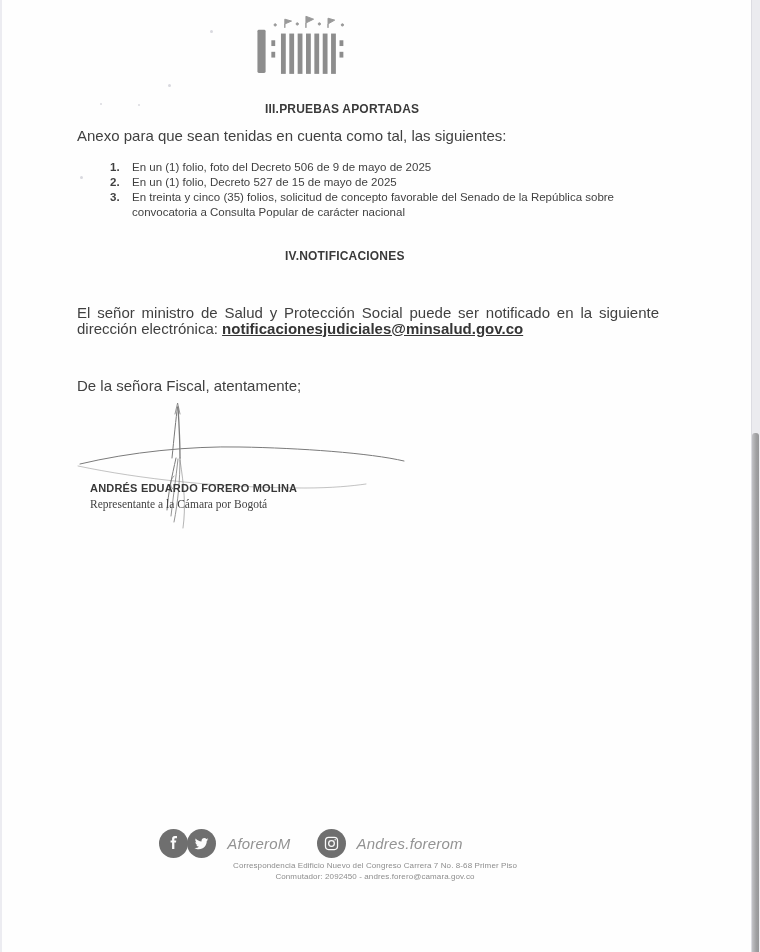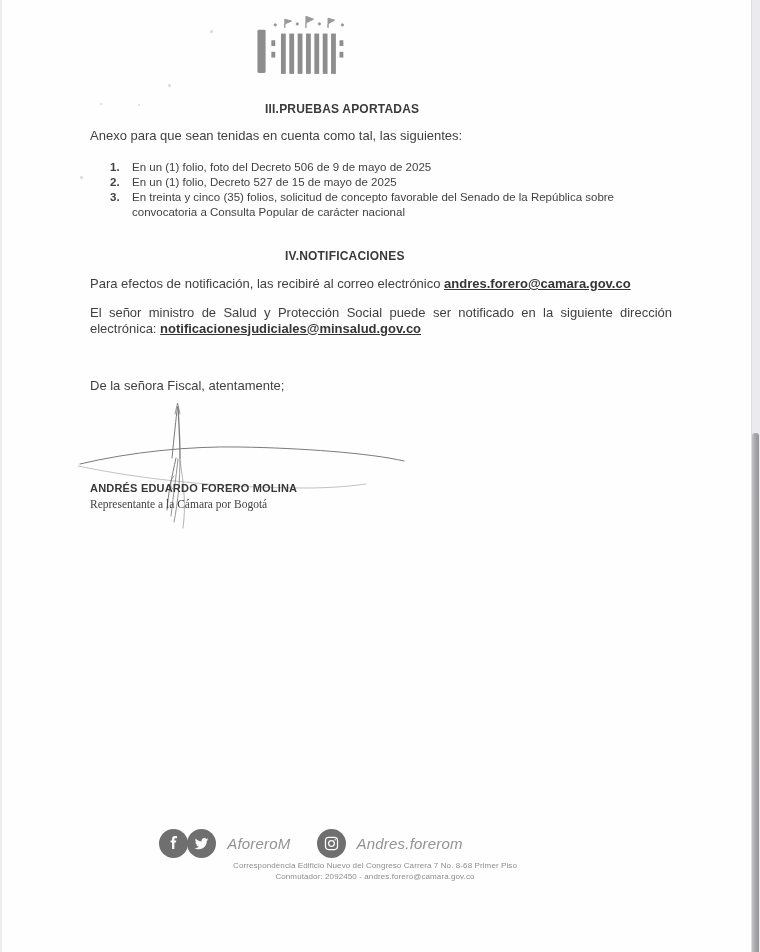--- a/index.html
+++ b/index.html
@@ -24,21 +24,21 @@
     font-size:10px;font-weight:bold;letter-spacing:.6px;color:#f0f0f0;
     border-bottom:1px solid rgba(246,246,246,.75);padding-bottom:1px;margin-bottom:2px;
     white-space:nowrap;overflow:hidden;
   }
   .logo-sub{font-size:4.8px;letter-spacing:.5px;color:#dedede;margin-top:2px;white-space:nowrap;}
   
   .sec-heading{position:absolute;display:flex;font-size:12px;font-weight:bold;color:#383838;letter-spacing:.2px;}
   .h-pruebas{left:265px;top:102px;}
   .h-notif{left:285px;top:249px;}
   
-  .para{position:absolute;left:90px;width:582px;font-size:13px;line-height:15.5px;color:var(--text);}
+  .para{position:absolute;left:77px;width:582px;font-size:15px;line-height:15.5px;color:var(--text);}
   .p-anexo{top:128px;}
   .p-notif1{top:276px;}
   .p-notif2{top:305px;text-align:justify;}
   .p-closing{top:378px;}
   .email{font-weight:bold;text-decoration:underline;color:#333;}
   .list{position:absolute;left:110px;top:160px;width:560px;font-size:11.5px;line-height:15px;}
   .list-row{display:flex;}
   .list-num{width:22px;font-weight:bold;flex:0 0 22px;}
   .list-text{width:535px;}
   
@@ -123,21 +123,20 @@
         <span class="list-num">3.</span>
         <span class="list-text">En treinta y cinco (35) folios, solicitud de concepto favorable del Senado de la República sobre convocatoria a Consulta Popular de carácter nacional</span>
       </div>
     </div>
 
     <div class="sec-heading h-notif">
       <span>IV.</span>
       <span>NOTIFICACIONES</span>
     </div>
 
-    <p class="para p-notif1"><span>Para efectos de notificación, las recibiré al correo electrónico</span> <span class="email">andres.forero@camara.gov.co</span></p>
 
     <p class="para p-notif2"><span>El señor ministro de Salud y Protección Social puede ser notificado en la siguiente dirección electrónica:</span> <span class="email">notificacionesjudiciales@minsalud.gov.co</span></p>
 
     <p class="para p-closing">De la señora Fiscal, atentamente;</p>
 
     <svg class="sig" width="345" height="140" viewBox="0 0 345 140" aria-hidden="true">
       <g fill="none" stroke="#7a7a7a" stroke-width="1" stroke-linecap="round">
         <path d="M 10 66 C 60 54, 120 48, 170 49 C 230 50, 300 55, 334 63"></path>
         <path d="M 8 68 C 70 81, 150 90, 235 90 C 262 90, 282 88, 296 86" opacity="0.45"></path>
         <path d="M 102 60 C 104 40, 106 20, 107.5 9"></path>

